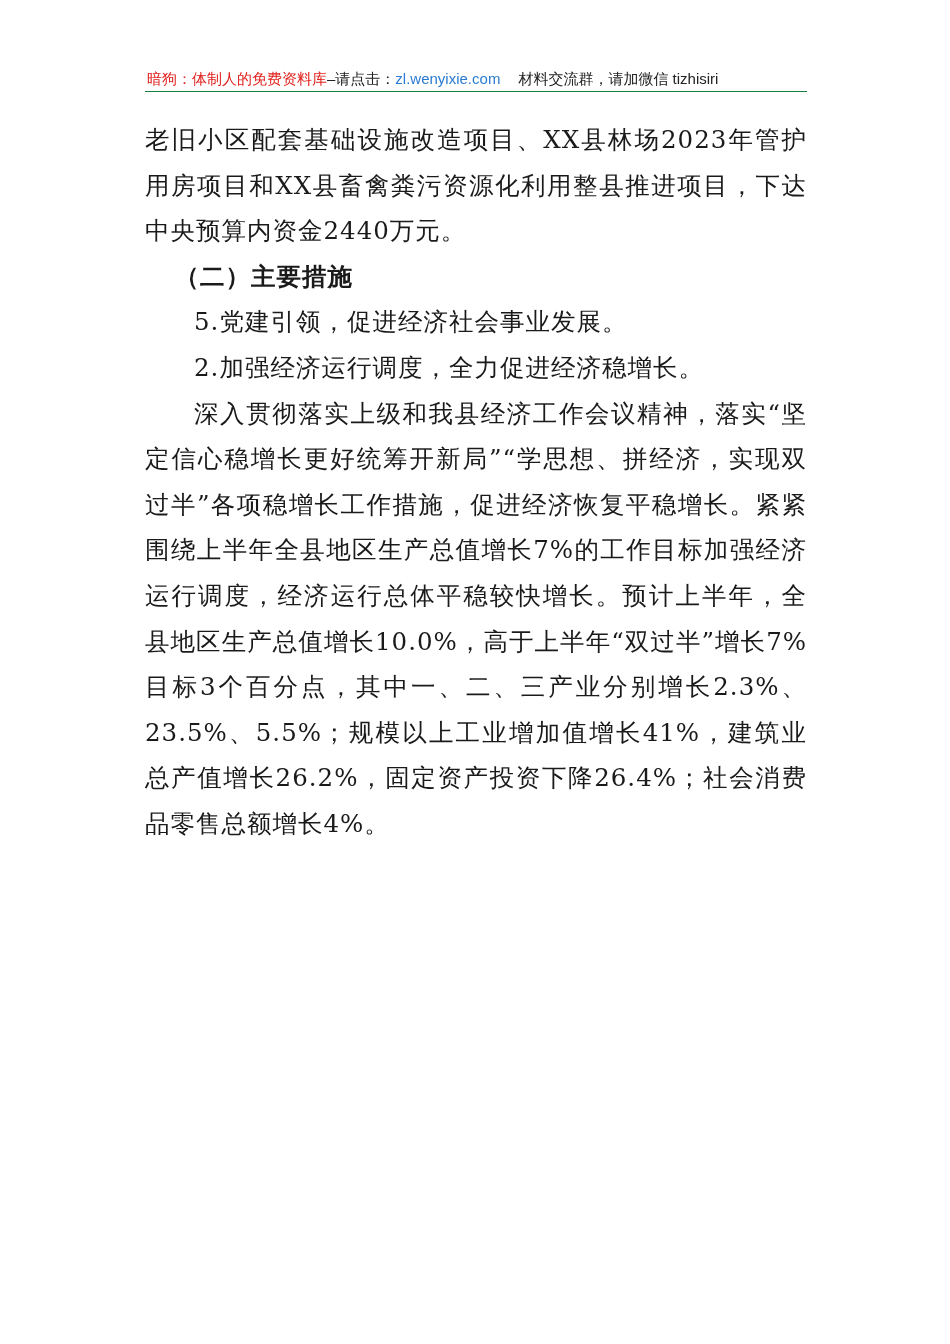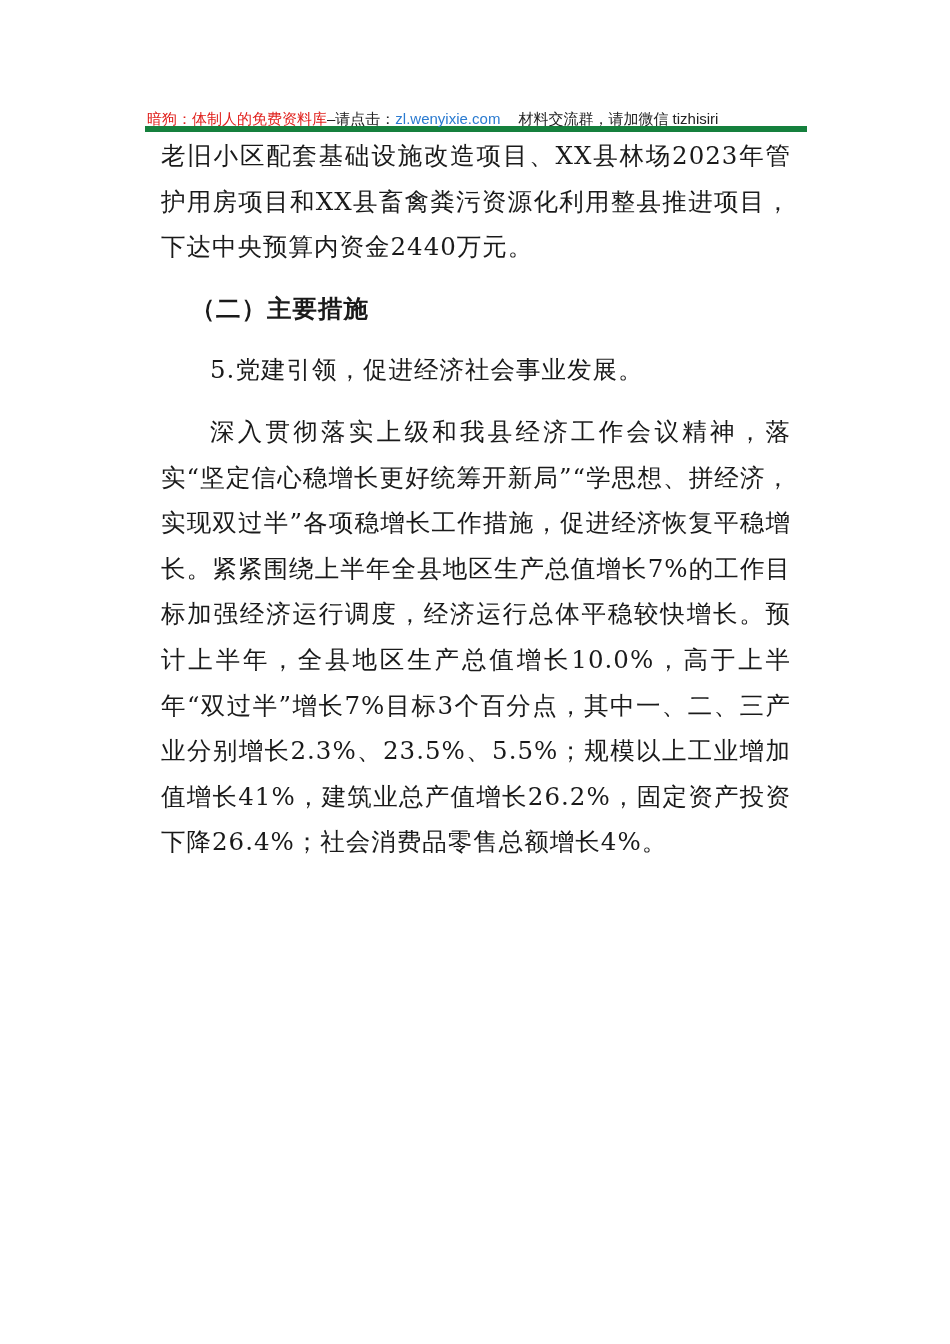--- a/index.html
+++ b/index.html
@@ -17,53 +17,53 @@
       position: absolute;
       left: 145px;
       top: 66px;
       width: 662px;
       height: 26px;
       font-family: "Liberation Sans", "DejaVu Sans", sans-serif;
       font-size: 15px;
       line-height: 26px;
       white-space: nowrap;
       color: #222;
-      border-bottom: 6px solid #15803d;
+      border-bottom: 1px solid #15803d;
       padding-left: 2px;
       box-sizing: border-box;
-      margin-top: 40px;
     }
     .page-header .brand { color: #e0201c; }
     .page-header .cta { color: #222; }
     .page-header .link { color: #2b7bd0; text-decoration: none; }
     .page-header .contact { color: #222; margin-left: 18px; }
     .body-text {
       position: absolute;
       left: 145px;
       top: 117px;
       width: 662px;
       font-family: "DejaVu Serif", "Liberation Serif", serif;
       font-size: 24.5px;
       line-height: 45.6px;
       color: #1a1a1a;
       text-align: justify;
       text-justify: inter-character;
       letter-spacing: 1px;
     }
     .body-text p {
-      margin: 16px;
+      margin: 0;
     }
     .indent { text-indent: 2em; }
     .heading { text-indent: 1.2em; font-weight: bold; }
   </style>
 </head>
 <body>
 
 <div class="page-header">
   <span class="brand">暗狗：体制人的免费资料库</span><span class="cta">–请点击：</span><span class="link">zl.wenyixie.com</span><span class="contact">材料交流群，请加微信 tizhisiri</span>
 </div>
 
 <div class="body-text">
   <p>老旧小区配套基础设施改造项目、XX县林场2023年管护用房项目和XX县畜禽粪污资源化利用整县推进项目，下达中央预算内资金2440万元。</p>
   <p class="heading">（二）主要措施</p>
   <p class="indent">5.党建引领，促进经济社会事业发展。</p>
+  <p class="indent">2.加强经济运行调度，全力促进经济稳增长。</p>
   <p class="indent">深入贯彻落实上级和我县经济工作会议精神，落实“坚定信心稳增长更好统筹开新局”“学思想、拼经济，实现双过半”各项稳增长工作措施，促进经济恢复平稳增长。紧紧围绕上半年全县地区生产总值增长7%的工作目标加强经济运行调度，经济运行总体平稳较快增长。预计上半年，全县地区生产总值增长10.0%，高于上半年“双过半”增长7%目标3个百分点，其中一、二、三产业分别增长2.3%、23.5%、5.5%；规模以上工业增加值增长41%，建筑业总产值增长26.2%，固定资产投资下降26.4%；社会消费品零售总额增长4%。</p>
 </div>
 
 </body></html>

